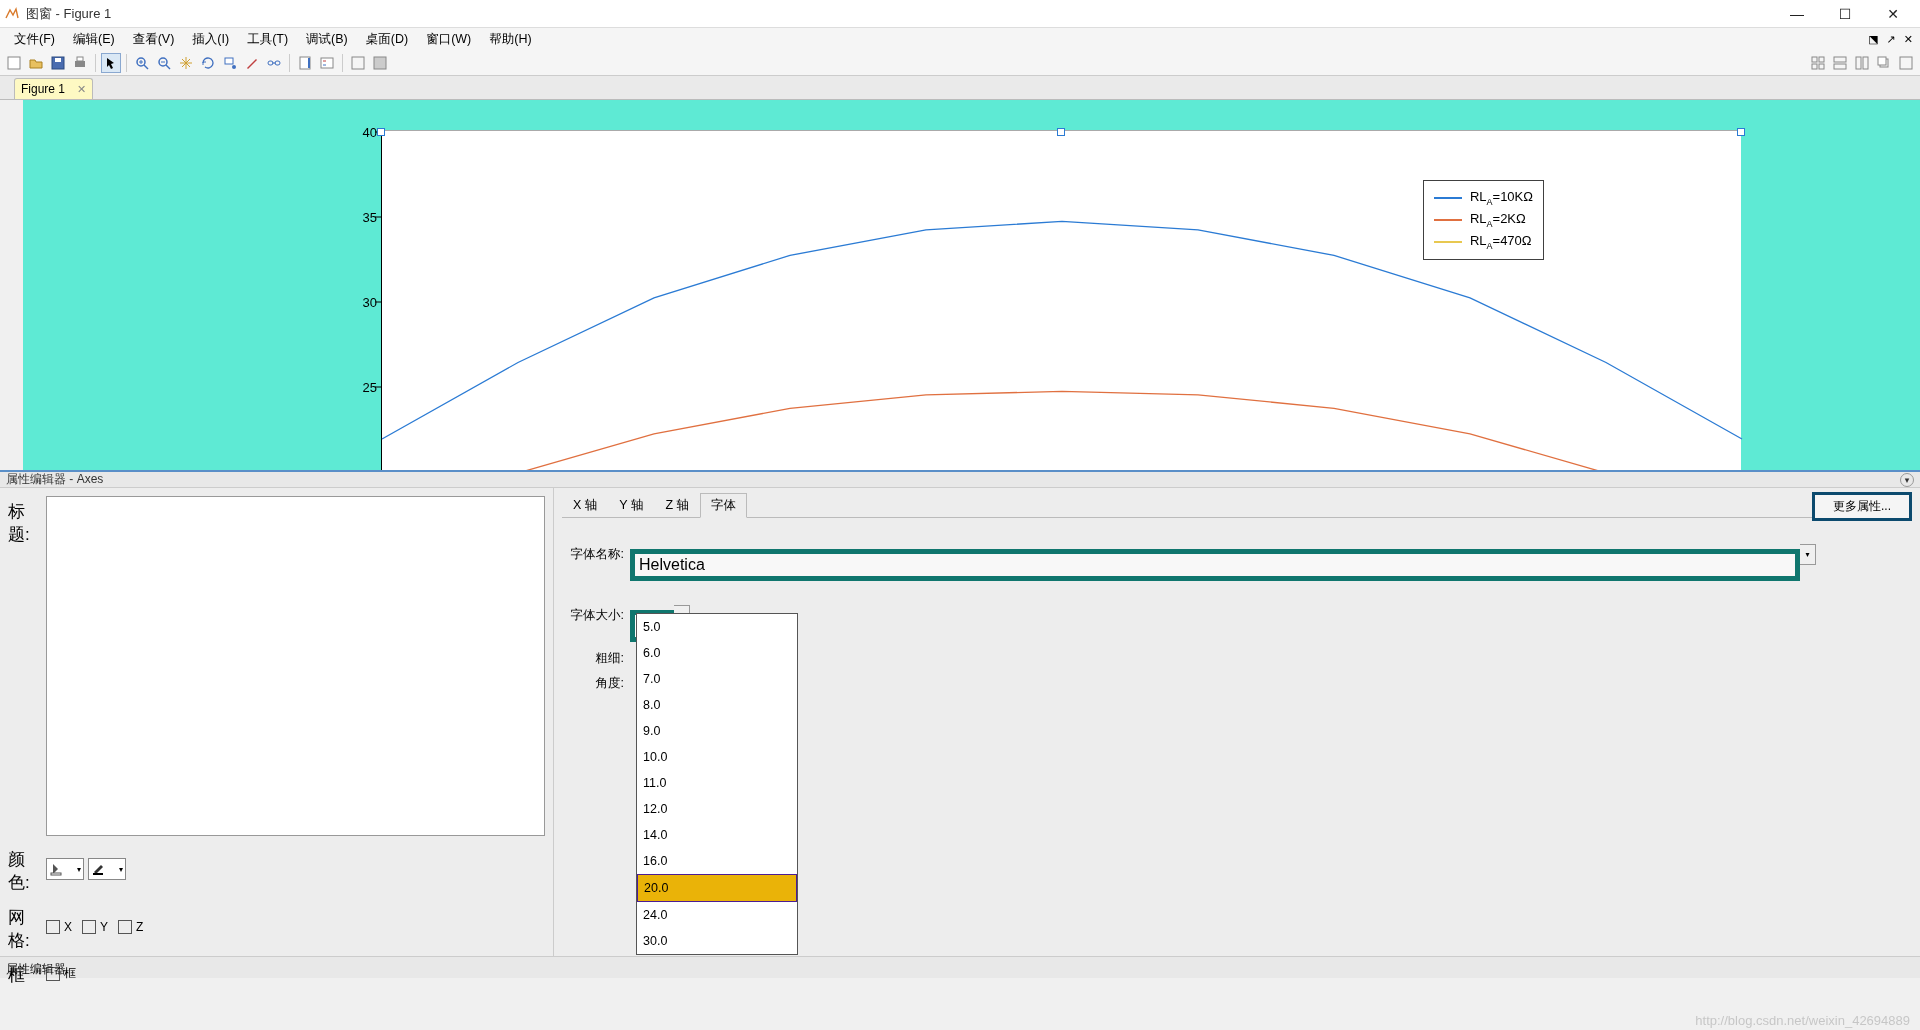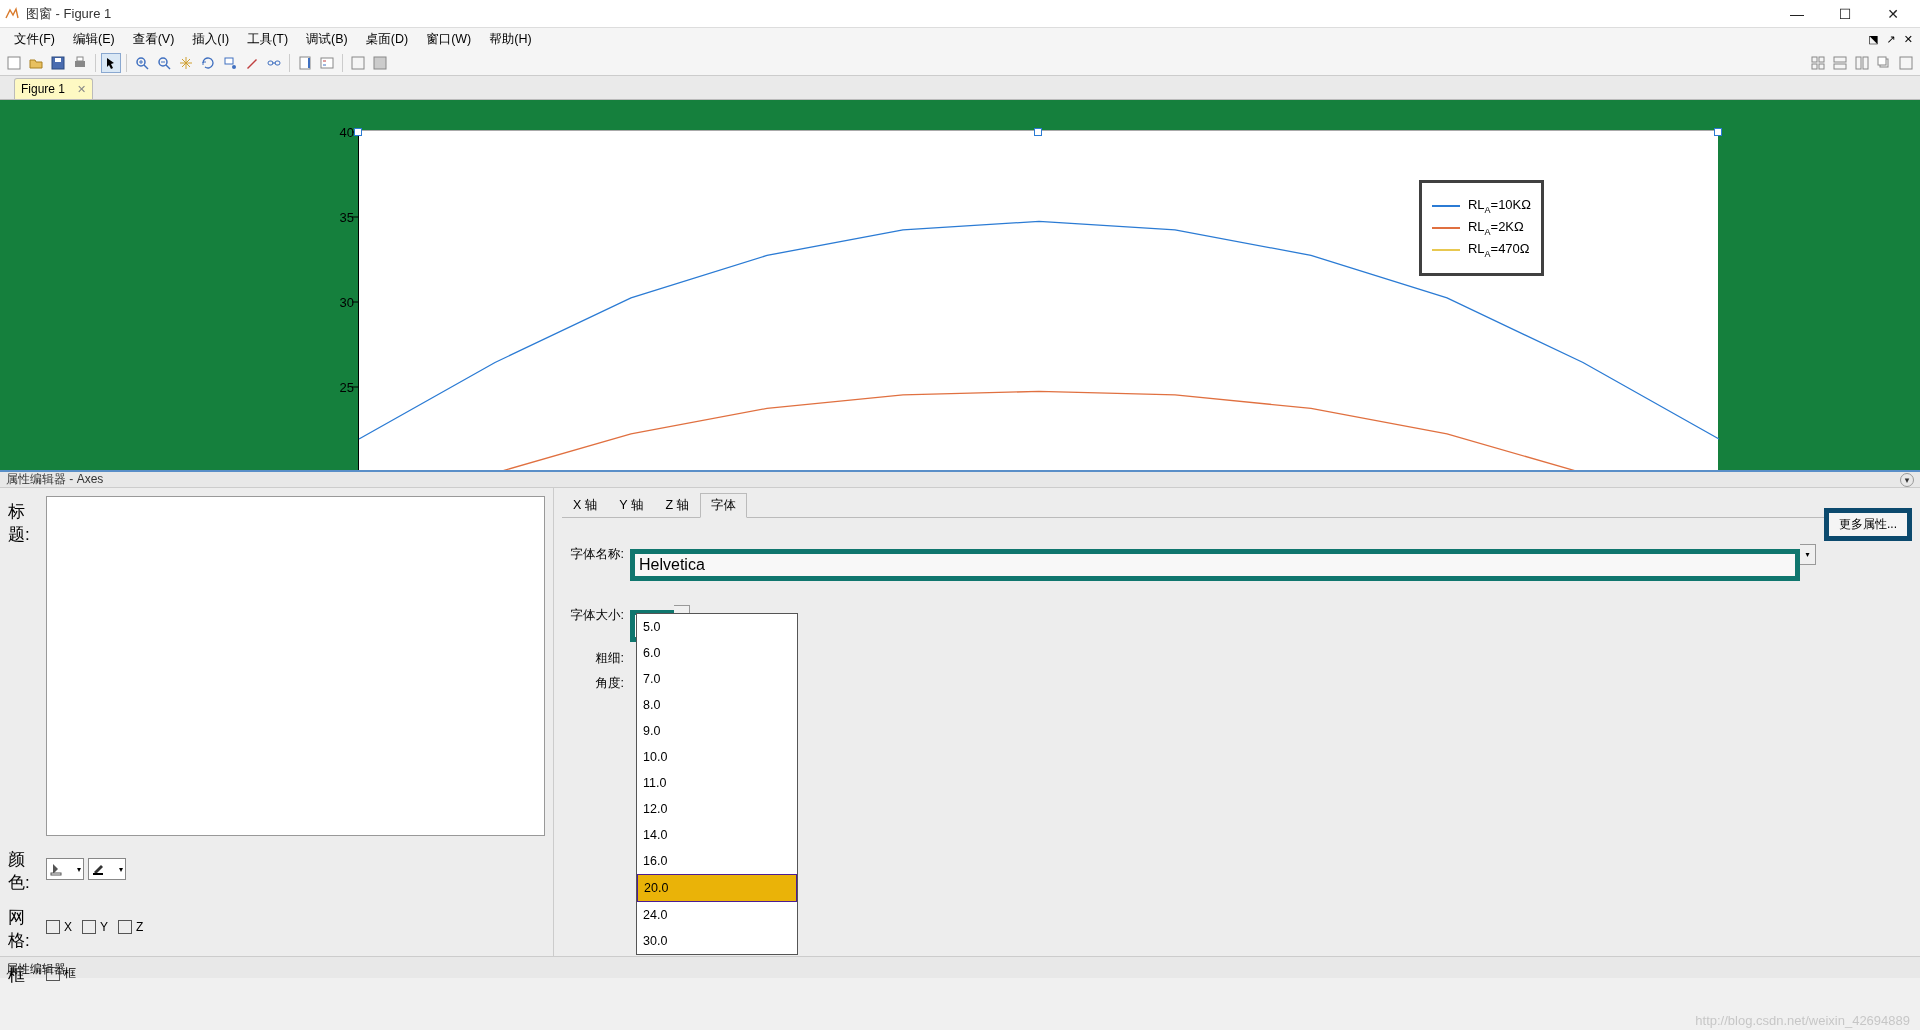--- a/index.html
+++ b/index.html
@@ -23,27 +23,27 @@
 .toolbar .tbtn { width: 20px; height: 20px; display: flex; align-items: center; justify-content: center; }
 .toolbar .sep { width: 1px; height: 18px; background: #ccc; margin: 0 3px; }
 .toolbar-right { position: absolute; right: 4px; display: flex; gap: 2px; }
 
 
 .tabbar { height: 24px; background: #eaeaea; display: flex; align-items: flex-end; padding-left: 14px; border-bottom: 1px solid #bbb; }
 .tab { background: #fef9c3; border: 1px solid #bbb; border-bottom: none; padding: 3px 6px; font-size: 12px; display: flex; align-items: center; gap: 12px; border-radius: 3px 3px 0 0; }
 .tab .close { color: #888; font-size: 11px; }
 
 
-.figure-area { background: #15803d; position: relative; height: 370px; overflow: hidden; }
+.figure-area { background: #5eead4; position: relative; height: 370px; overflow: hidden; margin-left: 23px; }
 .axes { position: absolute; left: 358px; top: 30px; width: 1360px; height: 340px; background: #fff; border-left: 1px solid #000; border-top: 1px solid #aaa; }
 .ytick { position: absolute; left: 336px; font-size: 13px; color: #000; text-align: right; width: 18px; transform: translateY(-50%); }
 .tickmark { position: absolute; left: 352px; width: 6px; height: 1px; background: #000; transform: translateY(-0.5px); }
 .selhandle { width: 8px; height: 8px; border: 1px solid #2b7bd4; background: #fff; position: absolute; transform: translate(-50%, -50%); }
 
-.legend { position: absolute; right: 376px; top: 80px; background: #fff; border: 3px solid #404040; padding: 12px 10px; font-size: 13px; text-align: center; }
+.legend { position: absolute; right: 376px; top: 80px; background: #fff; border: 1px solid #404040; padding: 6px 10px; font-size: 13px; text-align: center; }
 .legend-row { display: flex; align-items: center; gap: 8px; height: 22px; }
 .legend-line { width: 28px; height: 1.5px; }
 .legend sub { font-size: 9px; }
 
 svg.plot { position: absolute; left: 0; top: 0; width: 100%; height: 100%; overflow: visible; }
 
 
 .prop-editor { background: #ededed; border-top: 2px solid #5a8fc8; }
 .prop-header { height: 16px; display: flex; align-items: center; padding: 0 6px; font-size: 12px; color: #333; background: #e8e8e8; border-bottom: 1px solid #ccc; position: relative; }
 .prop-header .rbtn { position: absolute; right: 6px; width: 14px; height: 14px; border: 1px solid #999; border-radius: 7px; font-size: 9px; display: flex; align-items: center; justify-content: center; }
@@ -54,21 +54,21 @@
 .prop-left .lbl { width: 38px; font-size: 17px; padding-top: 4px; }
 .prop-left textarea { width: 500px; height: 340px; border: 1px solid #999; resize: none; font-size: 12px; padding: 2px; }
 .colorbtn { width: 38px; height: 22px; border: 1px solid #888; background: #fff; margin-right: 4px; display: inline-flex; align-items: center; }
 .colorbtn .arrow { margin-left: auto; margin-right: 2px; font-size: 8px; }
 .chk { width: 14px; height: 14px; border: 1px solid #555; display: inline-block; vertical-align: middle; }
 
 .prop-right { flex: 1; padding: 4px 8px; position: relative; }
 .tabs2 { display: flex; gap: 0; border-bottom: 1px solid #bbb; margin-bottom: 10px; }
 .tab2 { padding: 3px 10px; font-size: 12.5px; border: 1px solid transparent; border-bottom: none; position: relative; bottom: -1px; }
 .tab2.active { background: #ededed; border-color: #bbb; border-bottom: 1px solid #ededed; }
-.more-btn { position: absolute; right: 8px; top: 20px; padding: 3px 10px; border: 5px solid #0c4a6e; background: #f5f5f5; font-size: 12px; }
+.more-btn { position: absolute; right: 8px; top: 4px; padding: 3px 18px; border: 3px solid #0c4a6e; background: #f5f5f5; font-size: 12px; }
 
 .fieldrow { display: flex; align-items: center; margin-bottom: 8px; }
 .fieldrow .flbl { width: 68px; text-align: right; padding-right: 6px; font-size: 12.5px; }
 .fieldrow input, .fieldrow select { border: 5px solid #0f766e; padding: 2px 4px; font-size: 16px; background: #fff; margin-top: 21px; }
 .fieldrow .wide { width: 1170px; }
 .size-input { width: 44px; background: #2b7bd4; color: #fff; border: 1px solid #999; padding: 2px 4px; font-size: 12px; }
 .size-arrow { width: 16px; height: 21px; border: 1px solid #999; border-left: none; display: inline-flex; align-items: center; justify-content: center; font-size: 8px; background: #f0f0f0; }
 
 .dropdown-list { position: absolute; left: 636px; top: 613px; width: 162px; background: #fff; border: 1px solid #555; z-index: 100; }
 .dropdown-list .opt { padding: 2px 6px; font-size: 12.5px; line-height: 22px; }

